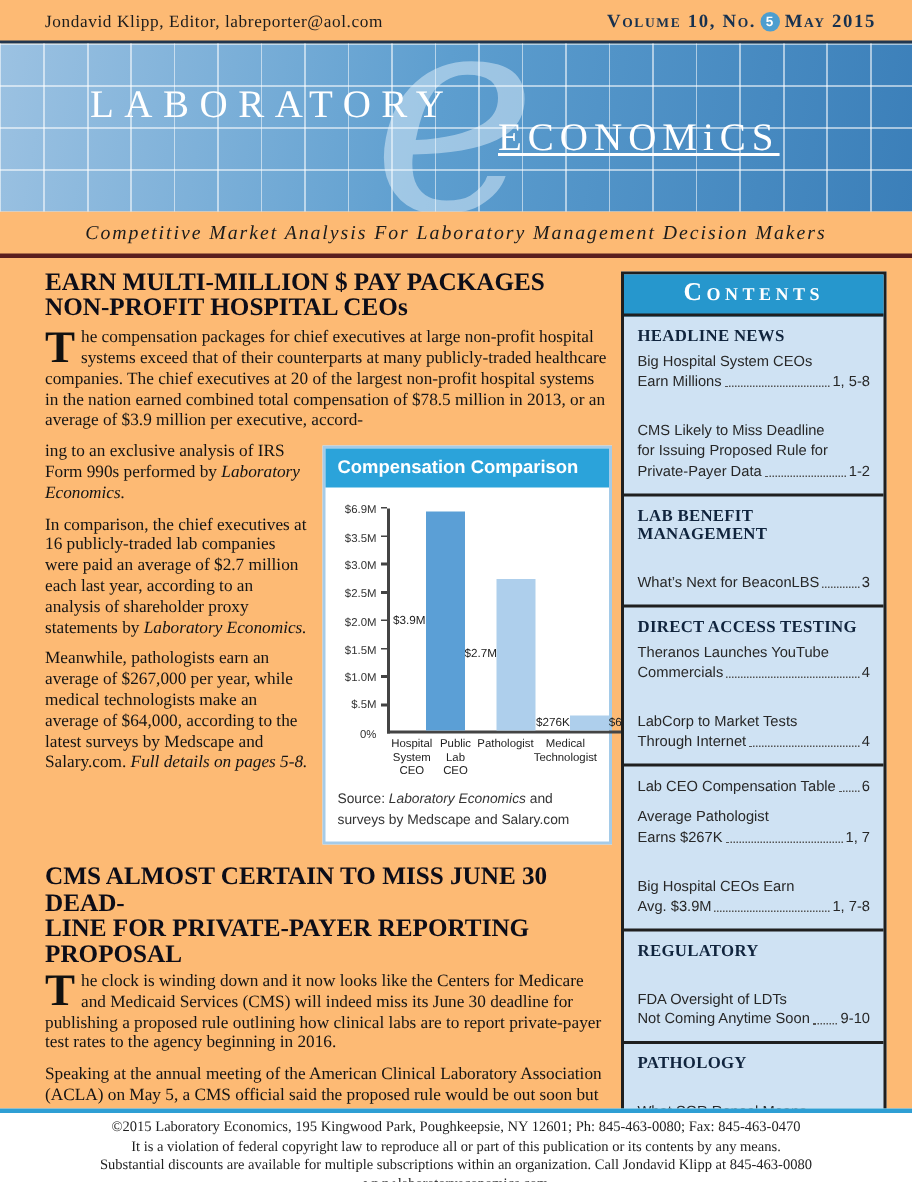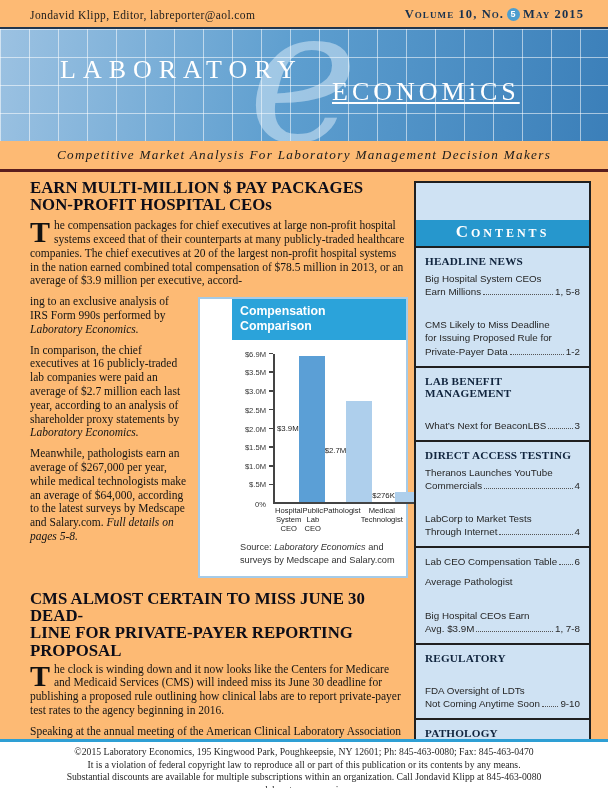--- a/index.html
+++ b/index.html
@@ -54,24 +54,23 @@
   .body-text{ font-size:11.5px; line-height:1.2; color:#141414; }
   .body-text p{ margin-bottom:7px; }
   .dropcap{
     float:left; font-weight:bold; font-size:30px; line-height:24px;
     padding:1px 4px 0 0; color:#111;
   }
   .it{ font-style:italic; }
 
   
   .chart-box{
-    float:right; width:210px; margin:2px 0 6px 10px;
+    float:right; width:193px; margin:2px 0 6px 10px;
     border:2px solid #a5cbe8; background:#fff;
     font-family:"Liberation Sans", sans-serif;
-    padding-left:32px;
   }
   .chart-header{
     background:#2ba3da; color:#fff; font-weight:bold; font-size:12.3px;
     padding:5px 8px 6px;
   }
   .plot-row{ display:flex; margin:14px 8px 0 8px; }
   .yaxis{ position:relative; width:33px; height:150px; flex:none; }
   .ytick{ position:absolute; right:7px; font-size:7.6px; color:#333; white-space:nowrap; }
   .tickdash{ position:absolute; right:0; width:4px; height:1.5px; background:#444; }
   .bars{
@@ -86,21 +85,21 @@
   .source{ font-size:9.2px; color:#333; line-height:1.5; padding:7px 8px 8px; }
 
   
   .sidebar{
     position:absolute; left:414px; top:181px; width:177px;
     border:2px solid #1f1f1f; background:#cfe2f3;
   }
   .sb-header{
     background:#2697cd; color:#fff; text-align:center;
     font-variant:small-caps; font-weight:bold; font-size:17px; letter-spacing:3px;
-    padding:2px 0 4px; border-bottom:2px solid #1f1f1f;margin-top:37px;
+    padding:2px 0 4px; border-bottom:2px solid #1f1f1f;
   }
   .sb-section{ padding:7px 9px 7px; border-top:2px solid #1f1f1f; }
   .sb-section:first-of-type{ border-top:none; }
   .sb-heading{
     font-family:"Liberation Serif", serif; font-weight:bold; font-size:11.2px;
     color:#10243d; margin-bottom:5px; letter-spacing:.2px;
   }
   .sb-entry{
     font-family:"Liberation Sans", sans-serif; font-size:9.8px; color:#272727;
     line-height:1.34; margin-bottom:7px; cursor:pointer;
@@ -270,20 +269,25 @@
         <div class="sb-section">
           <div class="sb-entry">
             <div class="sb-lastline">
               <span>Lab CEO Compensation Table</span>
               <span class="leader"></span>
               <span>6</span>
             </div>
           </div>
           <div class="sb-entry">
             <div>Average Pathologist</div>
+            <div class="sb-lastline">
+              <span>Earns $267K</span>
+              <span class="leader"></span>
+              <span>1, 7</span>
+            </div>
           </div>
           <div class="sb-entry">
             <div>Big Hospital CEOs Earn</div>
             <div class="sb-lastline">
               <span>Avg. $3.9M</span>
               <span class="leader"></span>
               <span>1, 7-8</span>
             </div>
           </div>
         </div>

